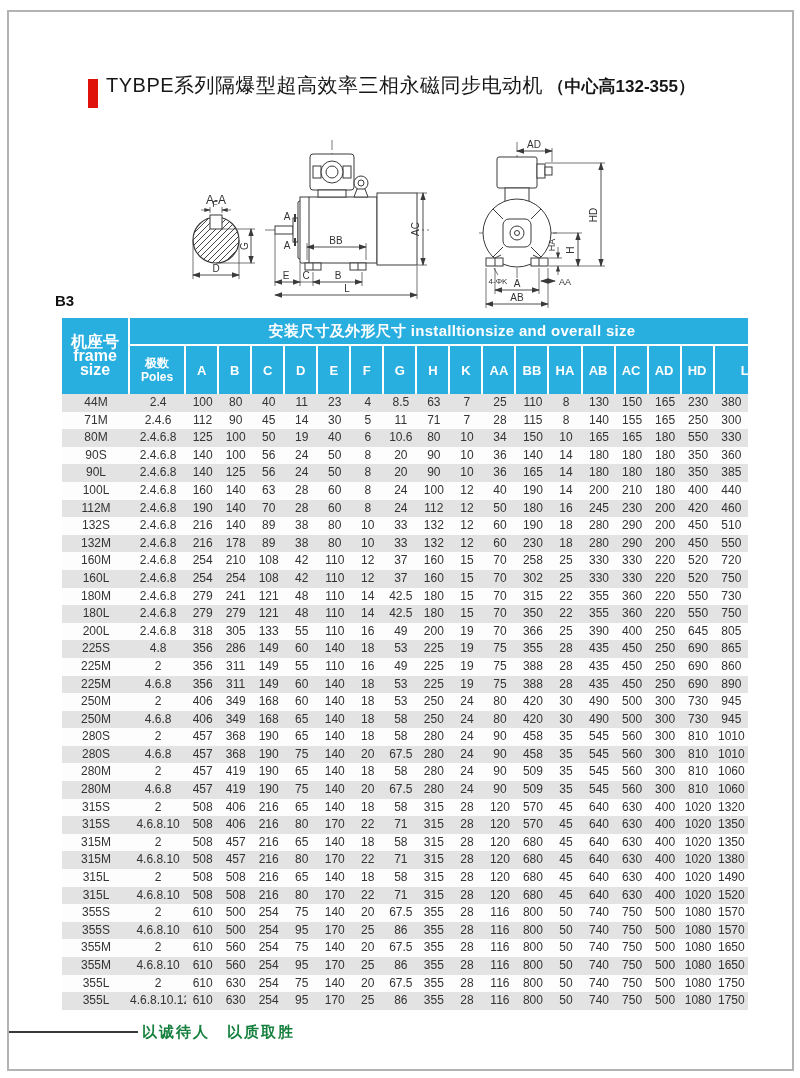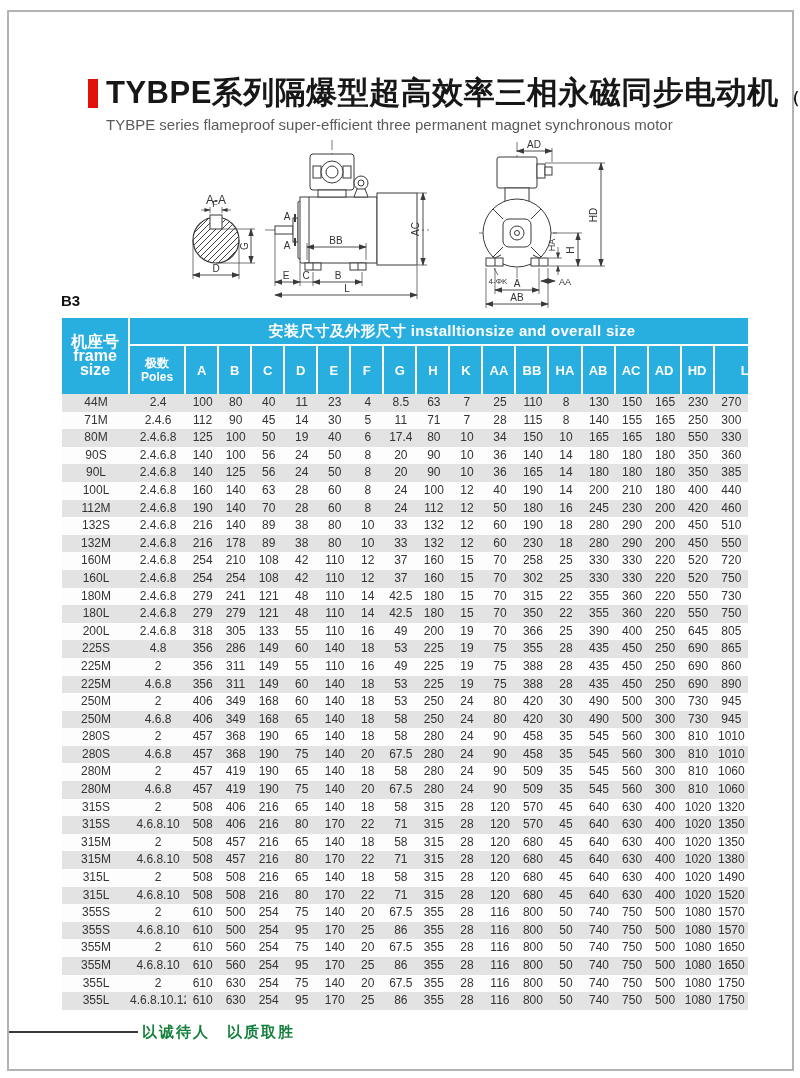--- a/index.html
+++ b/index.html
@@ -3,34 +3,34 @@
 <meta charset="utf-8">
 <style>
   html,body{margin:0;padding:0;background:#fff;}
   body{width:800px;height:1078px;position:relative;font-family:"Liberation Sans",sans-serif;color:#2f2f2f;}
   .page{position:absolute;left:7px;top:10px;width:787px;height:1061px;border:2px solid #b3b3b3;background:#fff;box-sizing:border-box;}
 
   
   .title-block{position:absolute;left:79px;top:60px;width:660px;}
   .red-bar{position:absolute;left:0;top:7px;width:10px;height:29px;background:#e0100a;}
   .title-line{margin-left:18px;white-space:nowrap;}
-  .title-cn{font-size:31px;font-weight:bold;color:#171717;letter-spacing:.5px;}
+  .title-cn{font-size:20px;font-weight:normal;color:#171717;letter-spacing:.5px;}
   .title-suffix{font-size:17px;font-weight:bold;color:#171717;}
   .subtitle{margin-left:18px;margin-top:2px;font-size:15px;color:#5a5a5a;}
 
   
   .drawings{position:absolute;left:46px;top:126px;width:690px;height:178px;}
   svg text{font-family:"Liberation Sans",sans-serif;fill:#333;}
   .ln{stroke:#3a3a3a;stroke-width:1;fill:none;}
   .fw{fill:#fff;stroke:#3a3a3a;stroke-width:1;}
   .cl{stroke:#555;stroke-width:.8;fill:none;stroke-dasharray:10 3 2 3;}
   .dim{stroke:#3a3a3a;stroke-width:.9;fill:none;marker-start:url(#ar);marker-end:url(#ae);}
   .ext{stroke:#3a3a3a;stroke-width:.7;fill:none;}
 
-  .mount-code{position:absolute;left:52px;top:280px;font-size:15px;font-weight:bold;color:#111;}
+  .mount-code{position:absolute;left:46px;top:280px;font-size:15px;font-weight:bold;color:#111;}
 
   
   table.dims{position:absolute;left:53px;top:306px;width:686px;border-collapse:separate;border-spacing:0;table-layout:fixed;}
   table.dims th{background:#29aee0;color:#fff;font-weight:bold;border-right:2px solid #fff;padding:0;}
   table.dims th:last-child{border-right:none;padding-left:26px;}
   th.group{font-size:15px;height:26px;border-bottom:2px solid #fff;font-weight:bold;letter-spacing:.3px;}
   th.frame{font-size:16px;font-weight:normal;line-height:14px;border-bottom:none;}
   th.poles{font-size:12px;font-weight:normal;line-height:14px;height:48px;}
   th.dimcol{font-size:13px;height:33px;font-weight:normal;}
   table.dims td{font-size:12px;color:#333;text-align:center;height:17.6px;line-height:17.6px;padding:0;white-space:nowrap;overflow:hidden;}
@@ -45,21 +45,20 @@
 <body>
 
 <div class="page">
 
   <div class="title-block">
     <span class="red-bar"></span>
     <div class="title-line">
       <span class="title-cn">TYBPE系列隔爆型超高效率三相永磁同步电动机</span>
       <span class="title-suffix">（中心高132-355）</span>
     </div>
-    <div class="subtitle">TYBPE series flameproof super-efficient three permanent magnet synchronous motor</div>
   </div>
 
   <div class="drawings">
     <svg width="690" height="178" viewBox="0 0 690 178">
       <defs>
         <pattern id="hatch" patternUnits="userSpaceOnUse" width="6" height="6">
           <path d="M0,6 L6,0" stroke="#444" stroke-width="1"></path>
         </pattern>
         <marker id="ae" markerWidth="9" markerHeight="8" refX="8" refY="4" orient="auto">
           <path d="M0,1 L9,4 L0,7 z" fill="#3a3a3a"></path>
@@ -266,21 +265,21 @@
           <td>8.5</td>
           <td>63</td>
           <td>7</td>
           <td>25</td>
           <td>110</td>
           <td>8</td>
           <td>130</td>
           <td>150</td>
           <td>165</td>
           <td>230</td>
-          <td>270</td>
+          <td>380</td>
         </tr>
         <tr>
           <td>71M</td>
           <td>2.4.6</td>
           <td>112</td>
           <td>90</td>
           <td>45</td>
           <td>14</td>
           <td>30</td>
           <td>5</td>
@@ -298,21 +297,21 @@
         </tr>
         <tr>
           <td>80M</td>
           <td>2.4.6.8</td>
           <td>125</td>
           <td>100</td>
           <td>50</td>
           <td>19</td>
           <td>40</td>
           <td>6</td>
-          <td>17.4</td>
+          <td>10.6</td>
           <td>80</td>
           <td>10</td>
           <td>34</td>
           <td>150</td>
           <td>10</td>
           <td>165</td>
           <td>165</td>
           <td>180</td>
           <td>550</td>
           <td>330</td>

